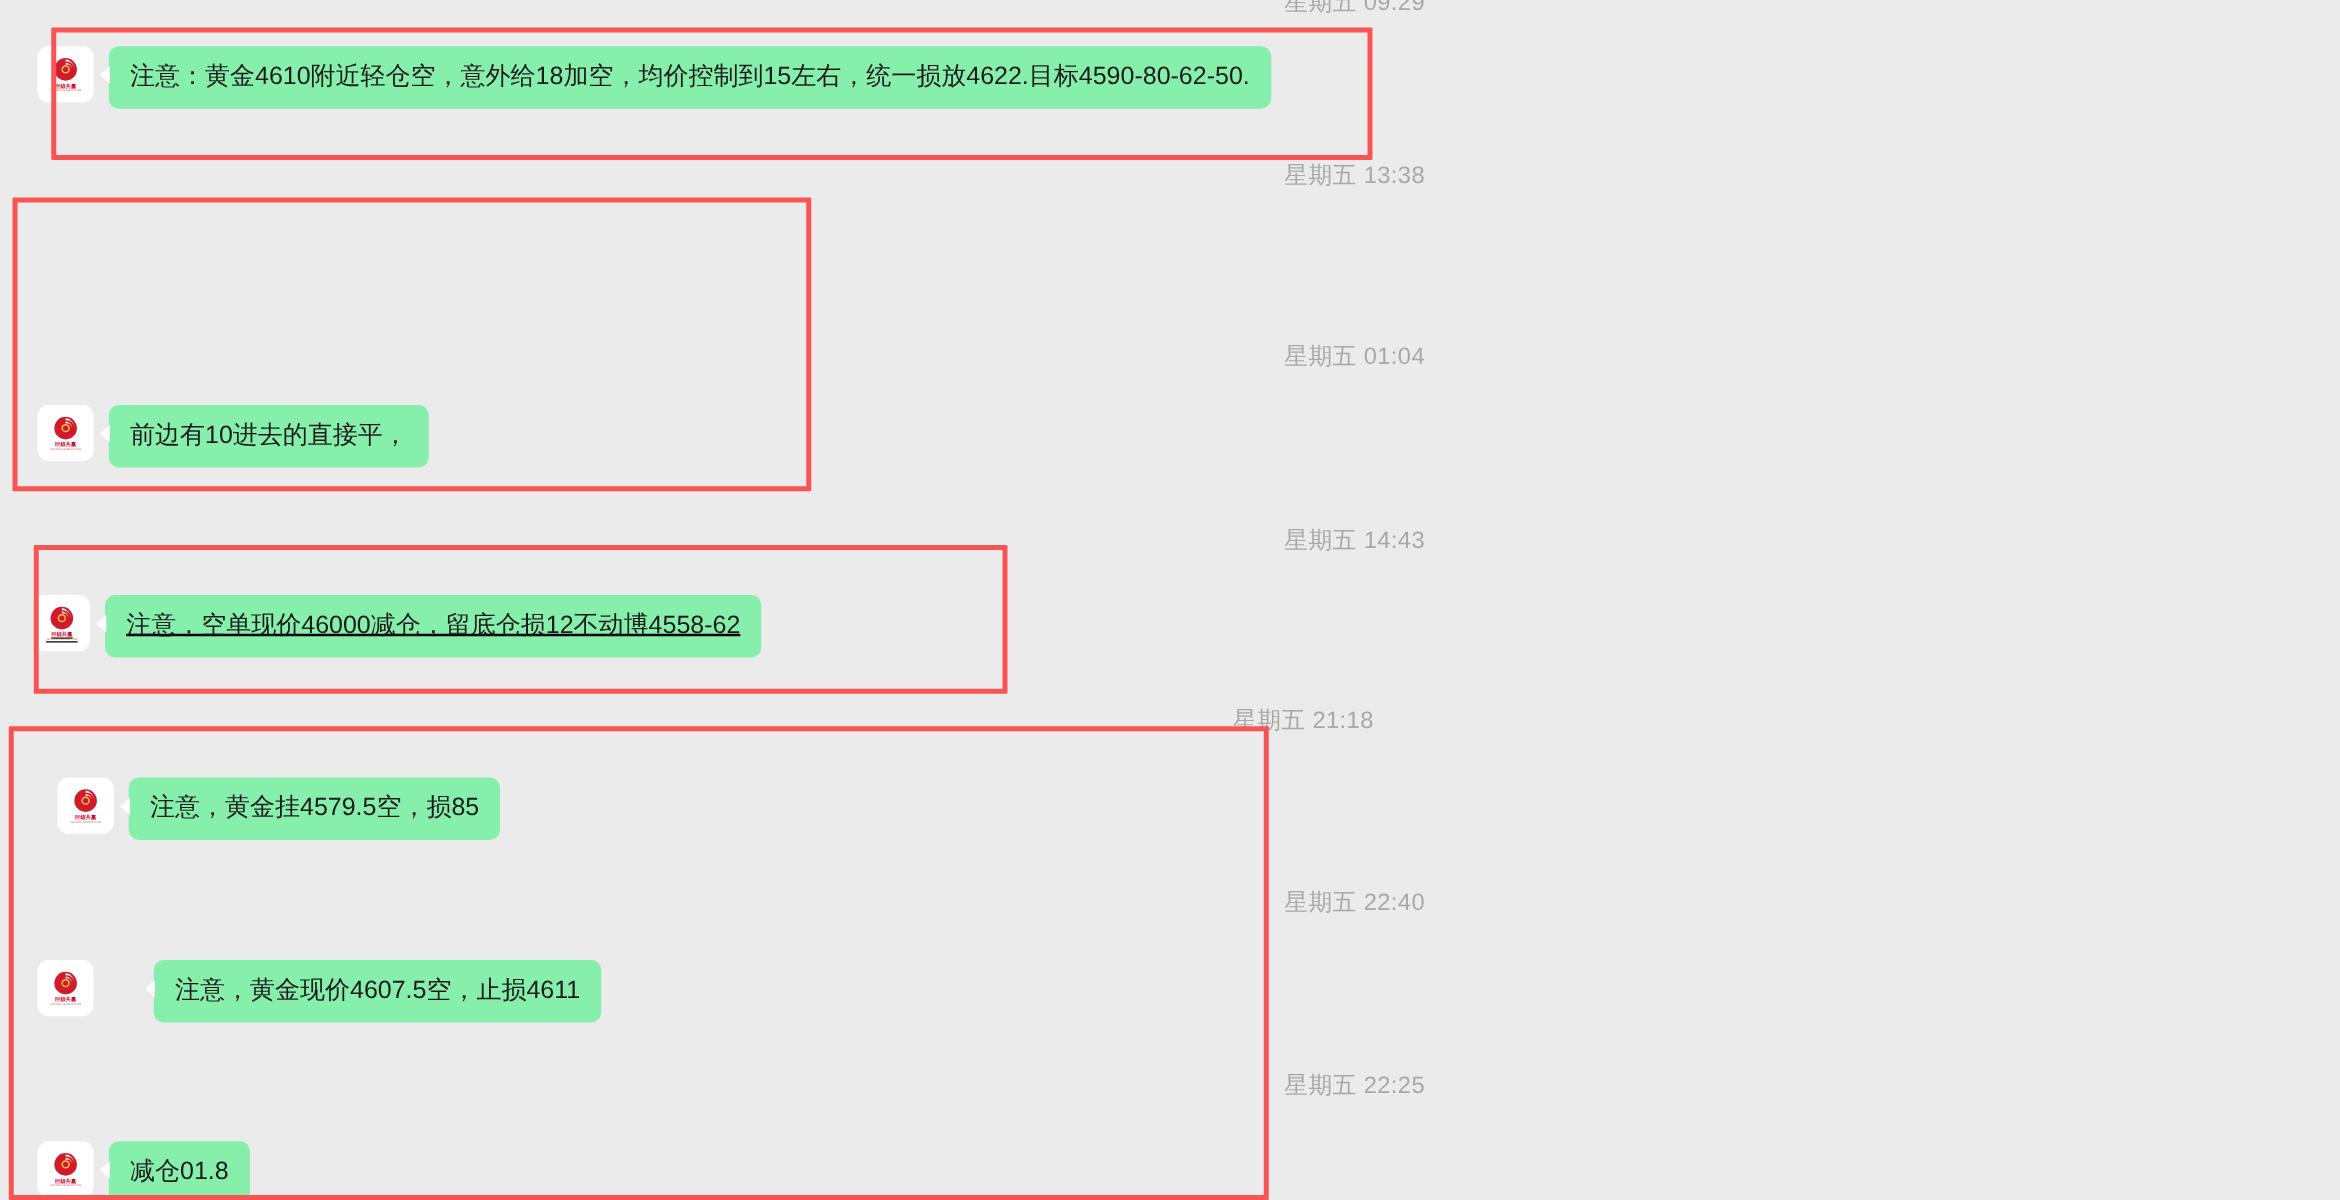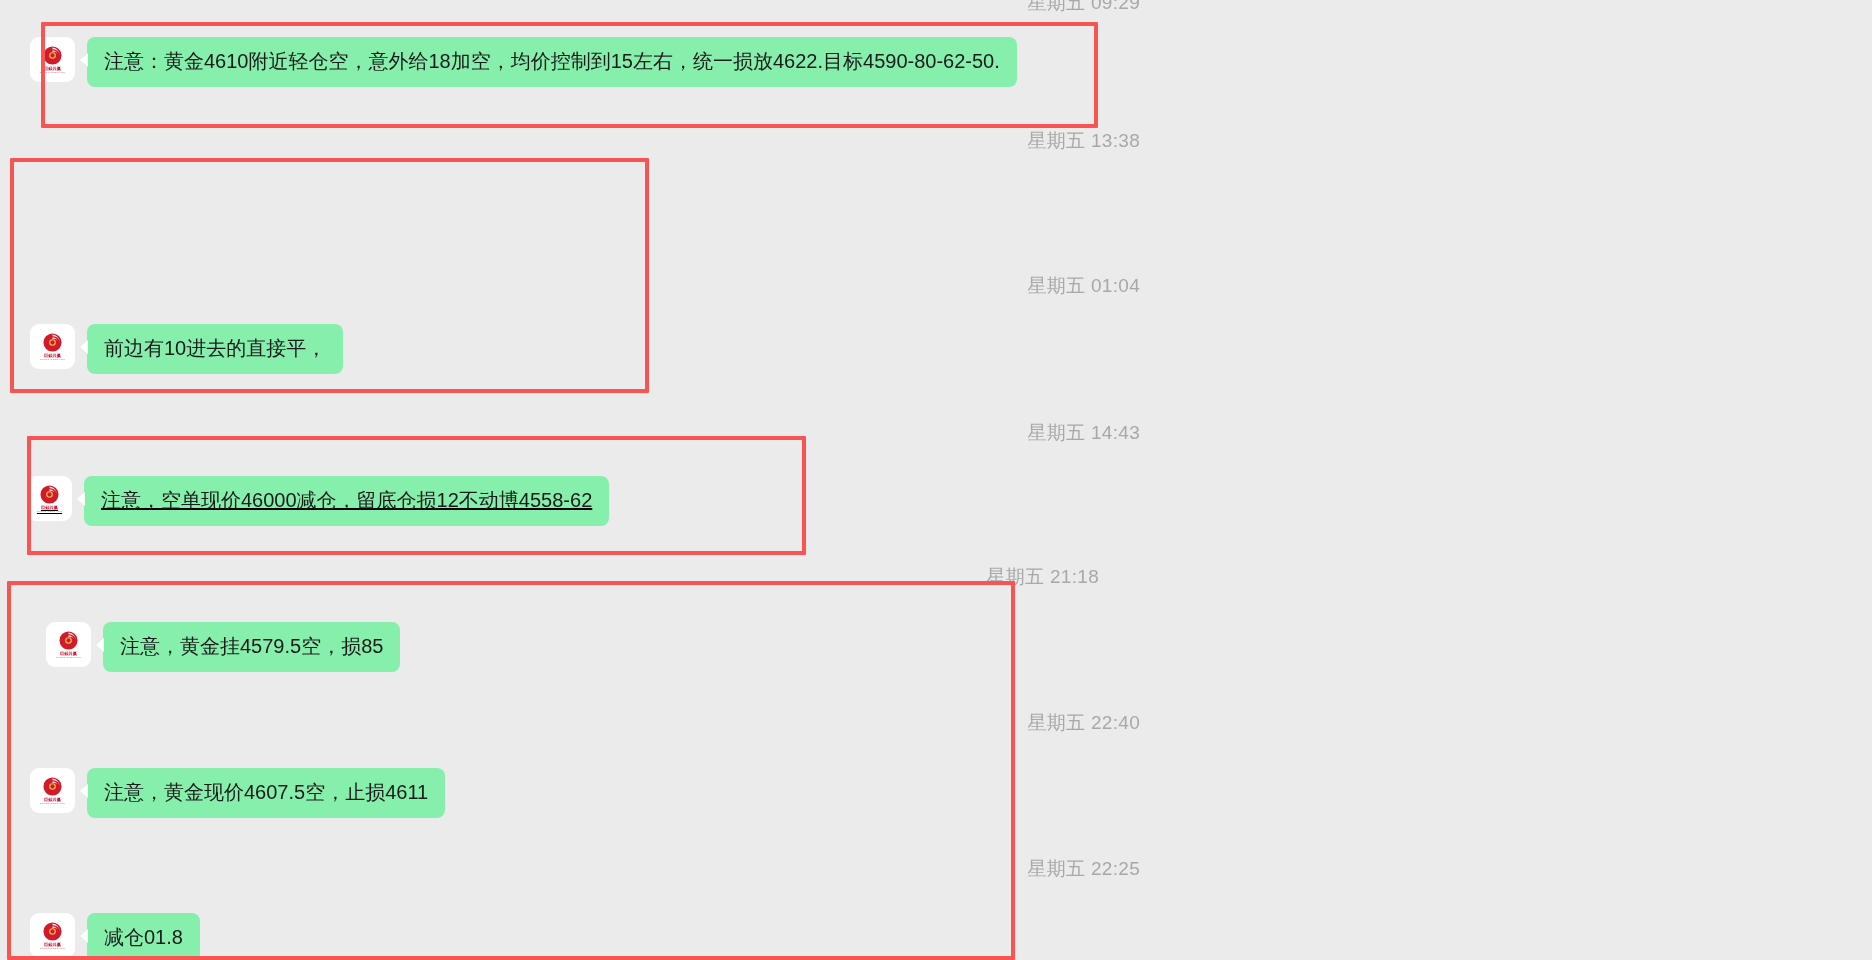--- a/index.html
+++ b/index.html
@@ -192,21 +192,21 @@
         <circle cx="20" cy="20" r="4.5" fill="#d11a2a"></circle>
       </svg>
       <div class="brand-text">巨鲸共赢</div>
       <div class="brand-sub">JUJING GONGYING</div>
     </div>
     <div class="bubble-wrap">
       <div class="bubble">注意，黄金挂4579.5空，损85</div>
     </div>
   </div>
 
-  <div class="msg-row" style="left:30px; top:768px;">
+  <div class="msg-row" style="left:30px; top:768px;gap:36px;">
     <div class="avatar">
       <svg width="19" height="19" viewBox="0 0 40 40">
         <circle cx="20" cy="20" r="19" fill="#d11a2a"></circle>
         <path d="M20 3 A17 17 0 0 1 35 20 A13 13 0 0 0 20 7 Z" fill="#ffffff" opacity="0.92"></path>
         <path d="M20 9 A11 11 0 0 1 31 20 A8 8 0 0 0 20 12.5 Z" fill="#ffffff" opacity="0.92"></path>
         <circle cx="20" cy="20" r="7" fill="#f2c14e"></circle>
         <circle cx="20" cy="20" r="4.5" fill="#d11a2a"></circle>
       </svg>
       <div class="brand-text">巨鲸共赢</div>
       <div class="brand-sub">JUJING GONGYING</div>

